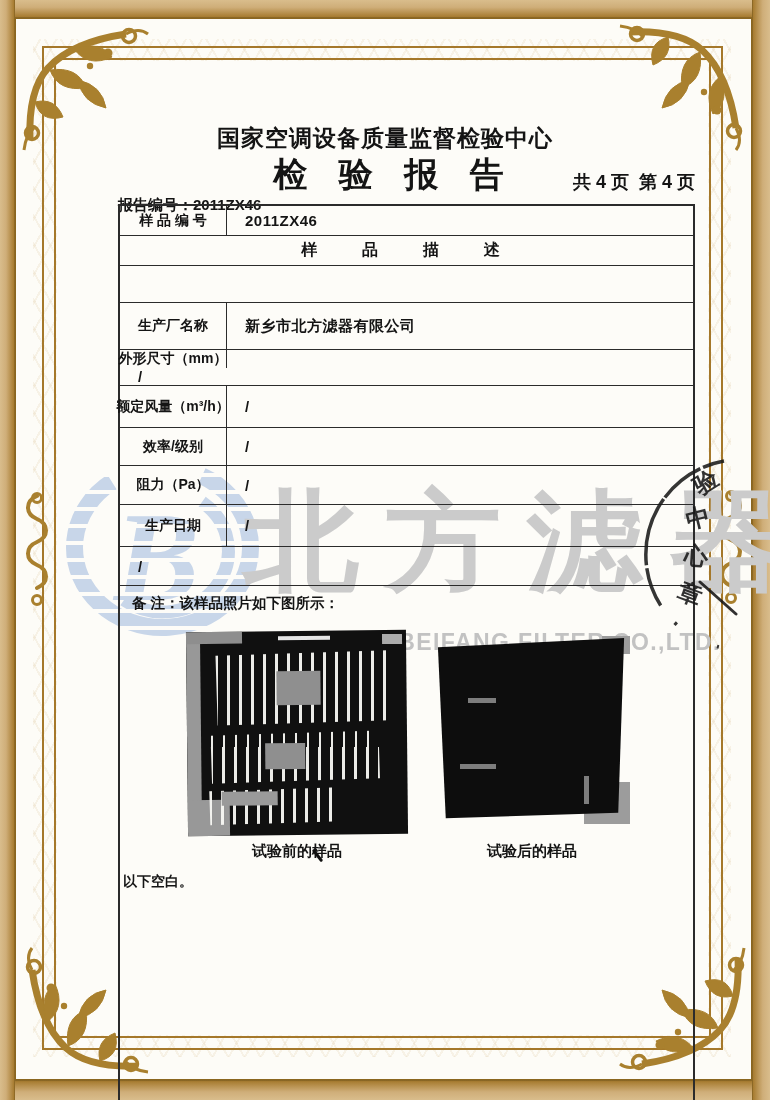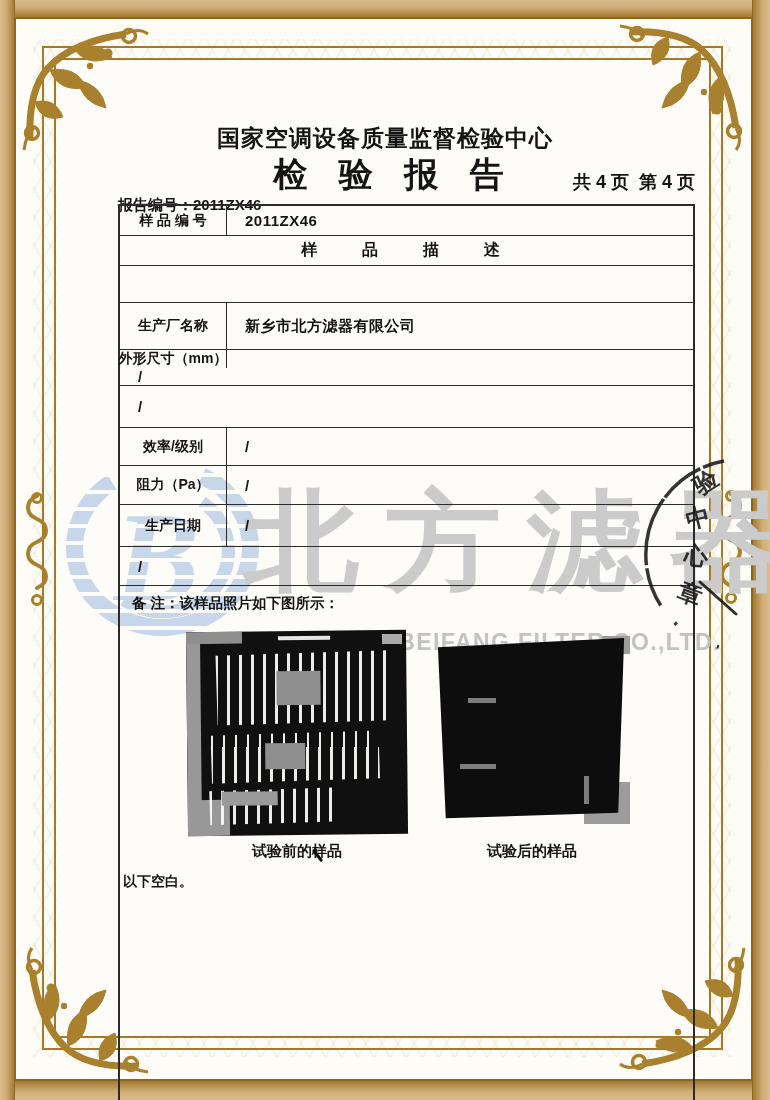--- a/index.html
+++ b/index.html
@@ -244,20 +244,21 @@
     <div class="tlabel">生产厂名称</div>
     <div class="tvalue">新乡市北方滤器有限公司</div>
   </div>
 
   <div class="trow r-h36">
     <div class="tlabel">外形尺寸（mm）</div>
     <div class="tvalue">/</div>
   </div>
 
   <div class="trow r-h42">
+    <div class="tlabel">额定风量（m³/h）</div>
     <div class="tvalue">/</div>
   </div>
 
   <div class="trow r-h38">
     <div class="tlabel">效率/级别</div>
     <div class="tvalue">/</div>
   </div>
 
   <div class="trow r-h39">
     <div class="tlabel">阻力（Pa）</div>

